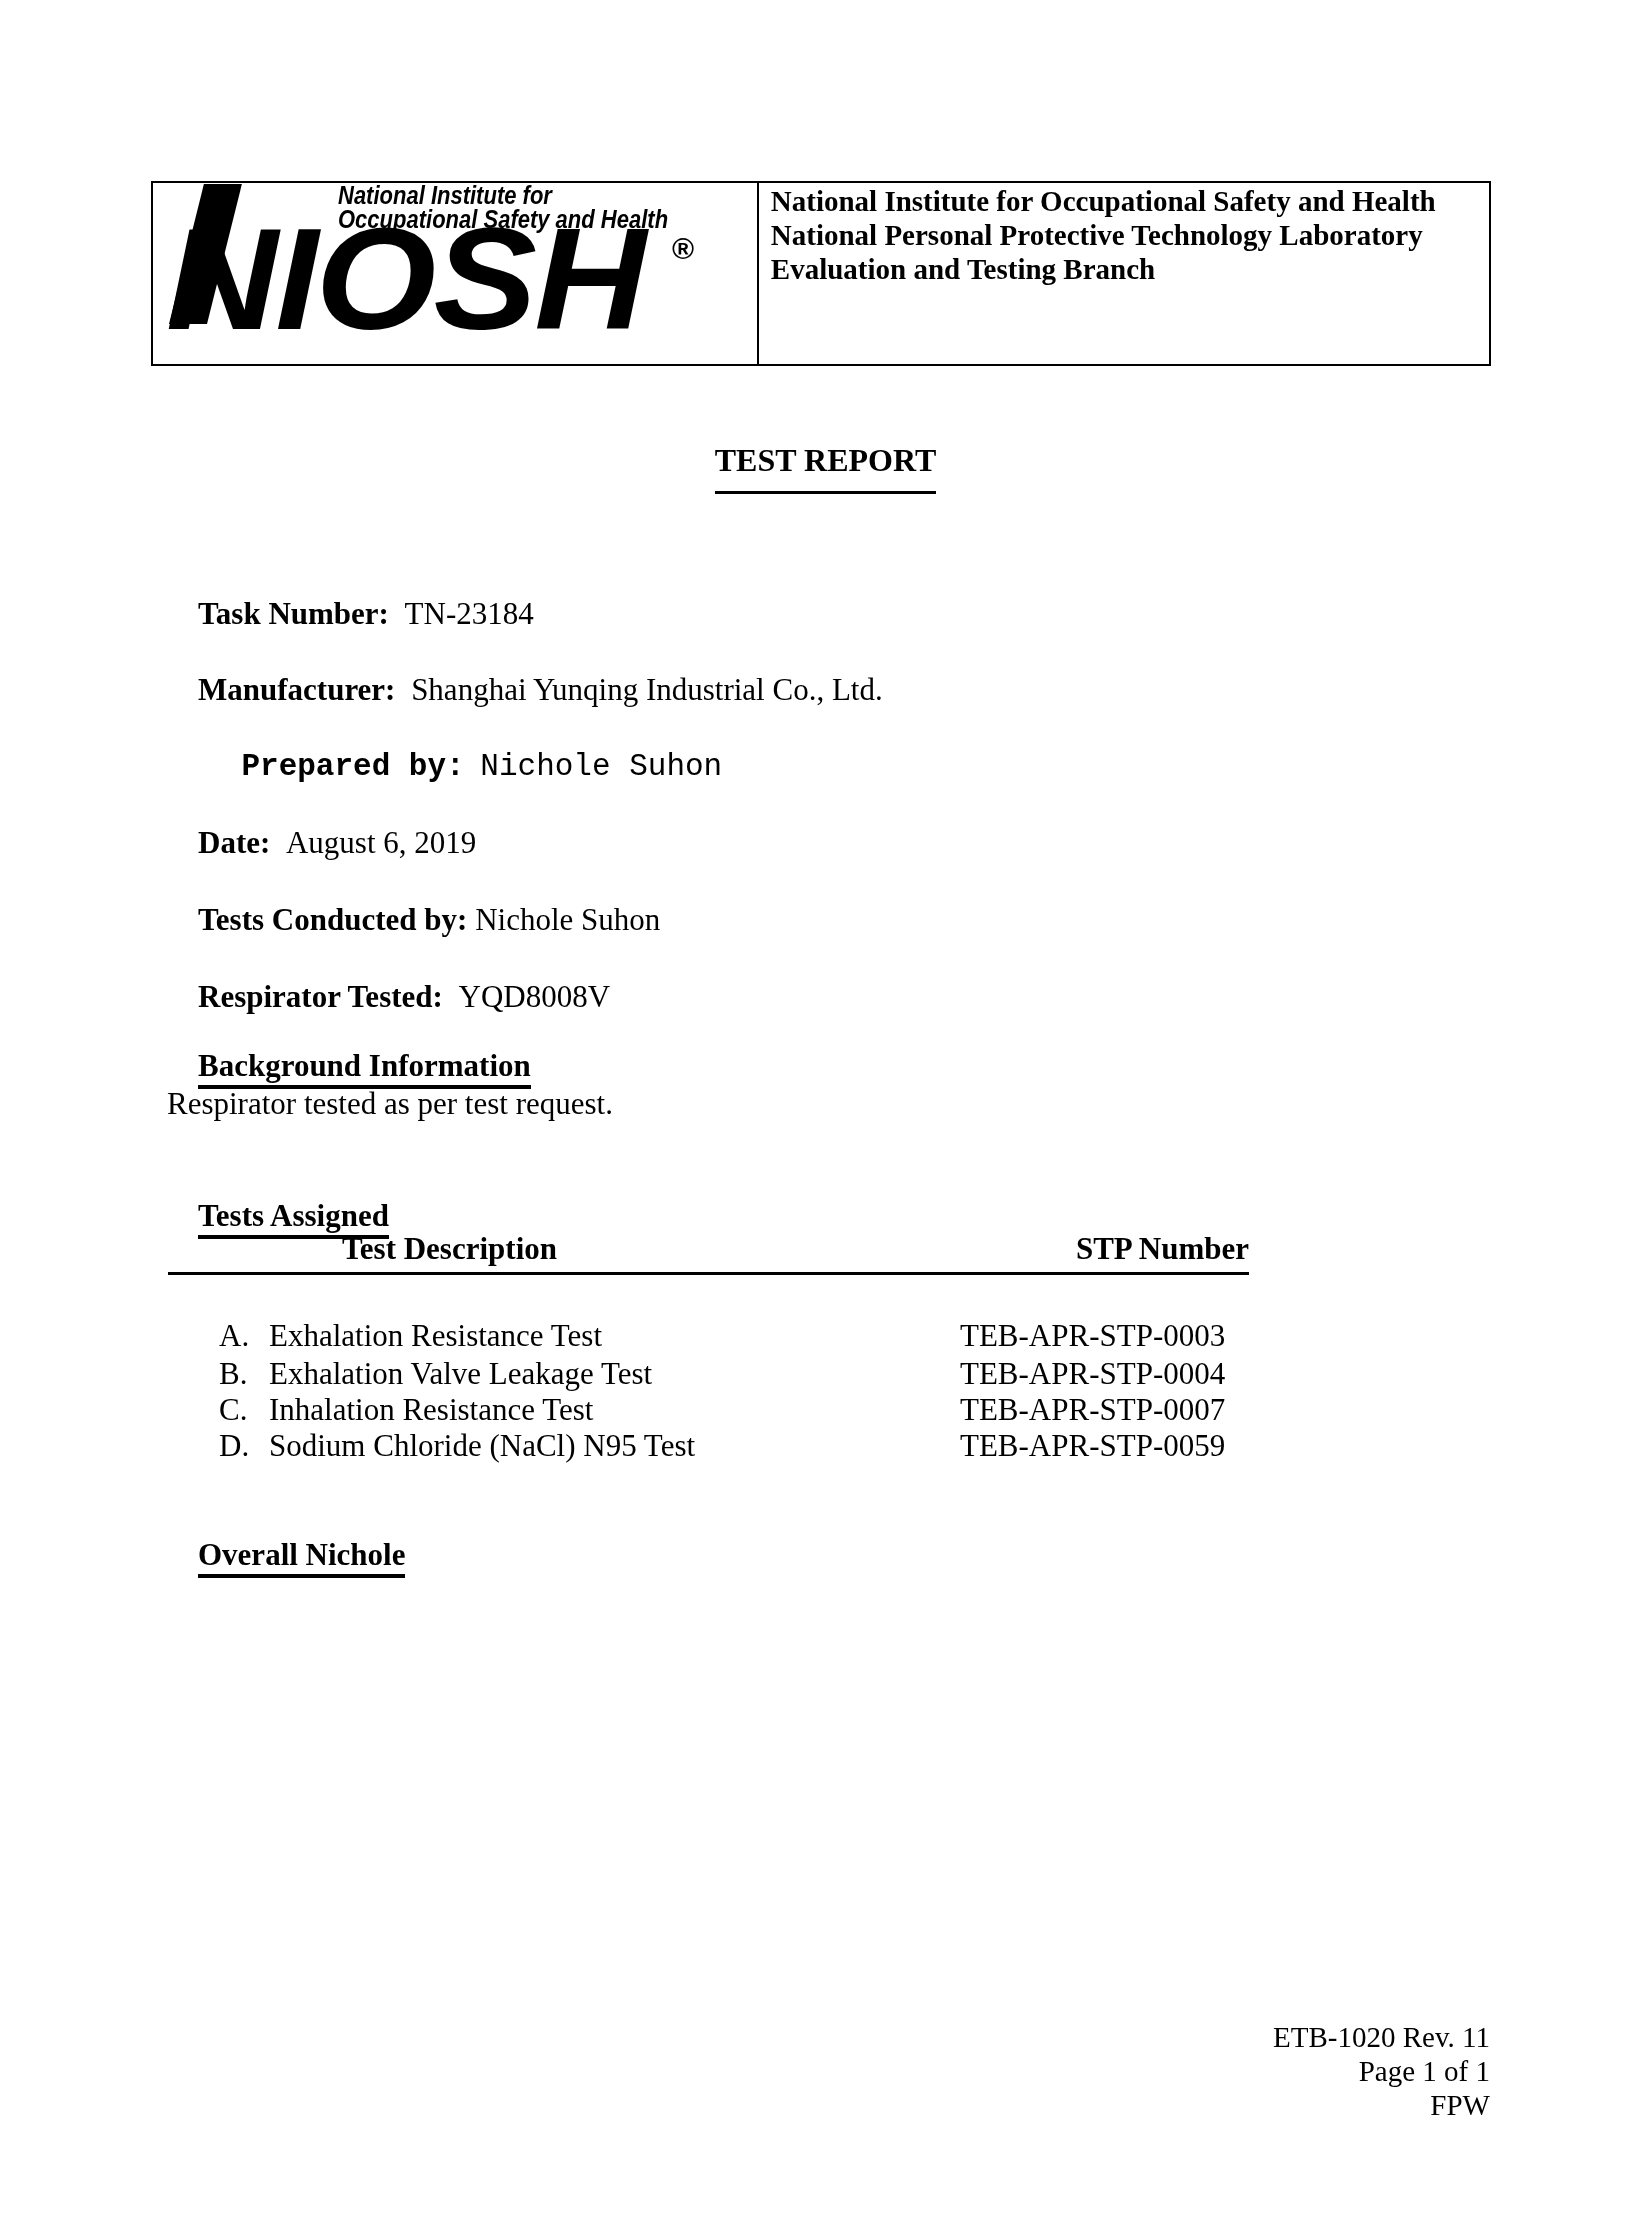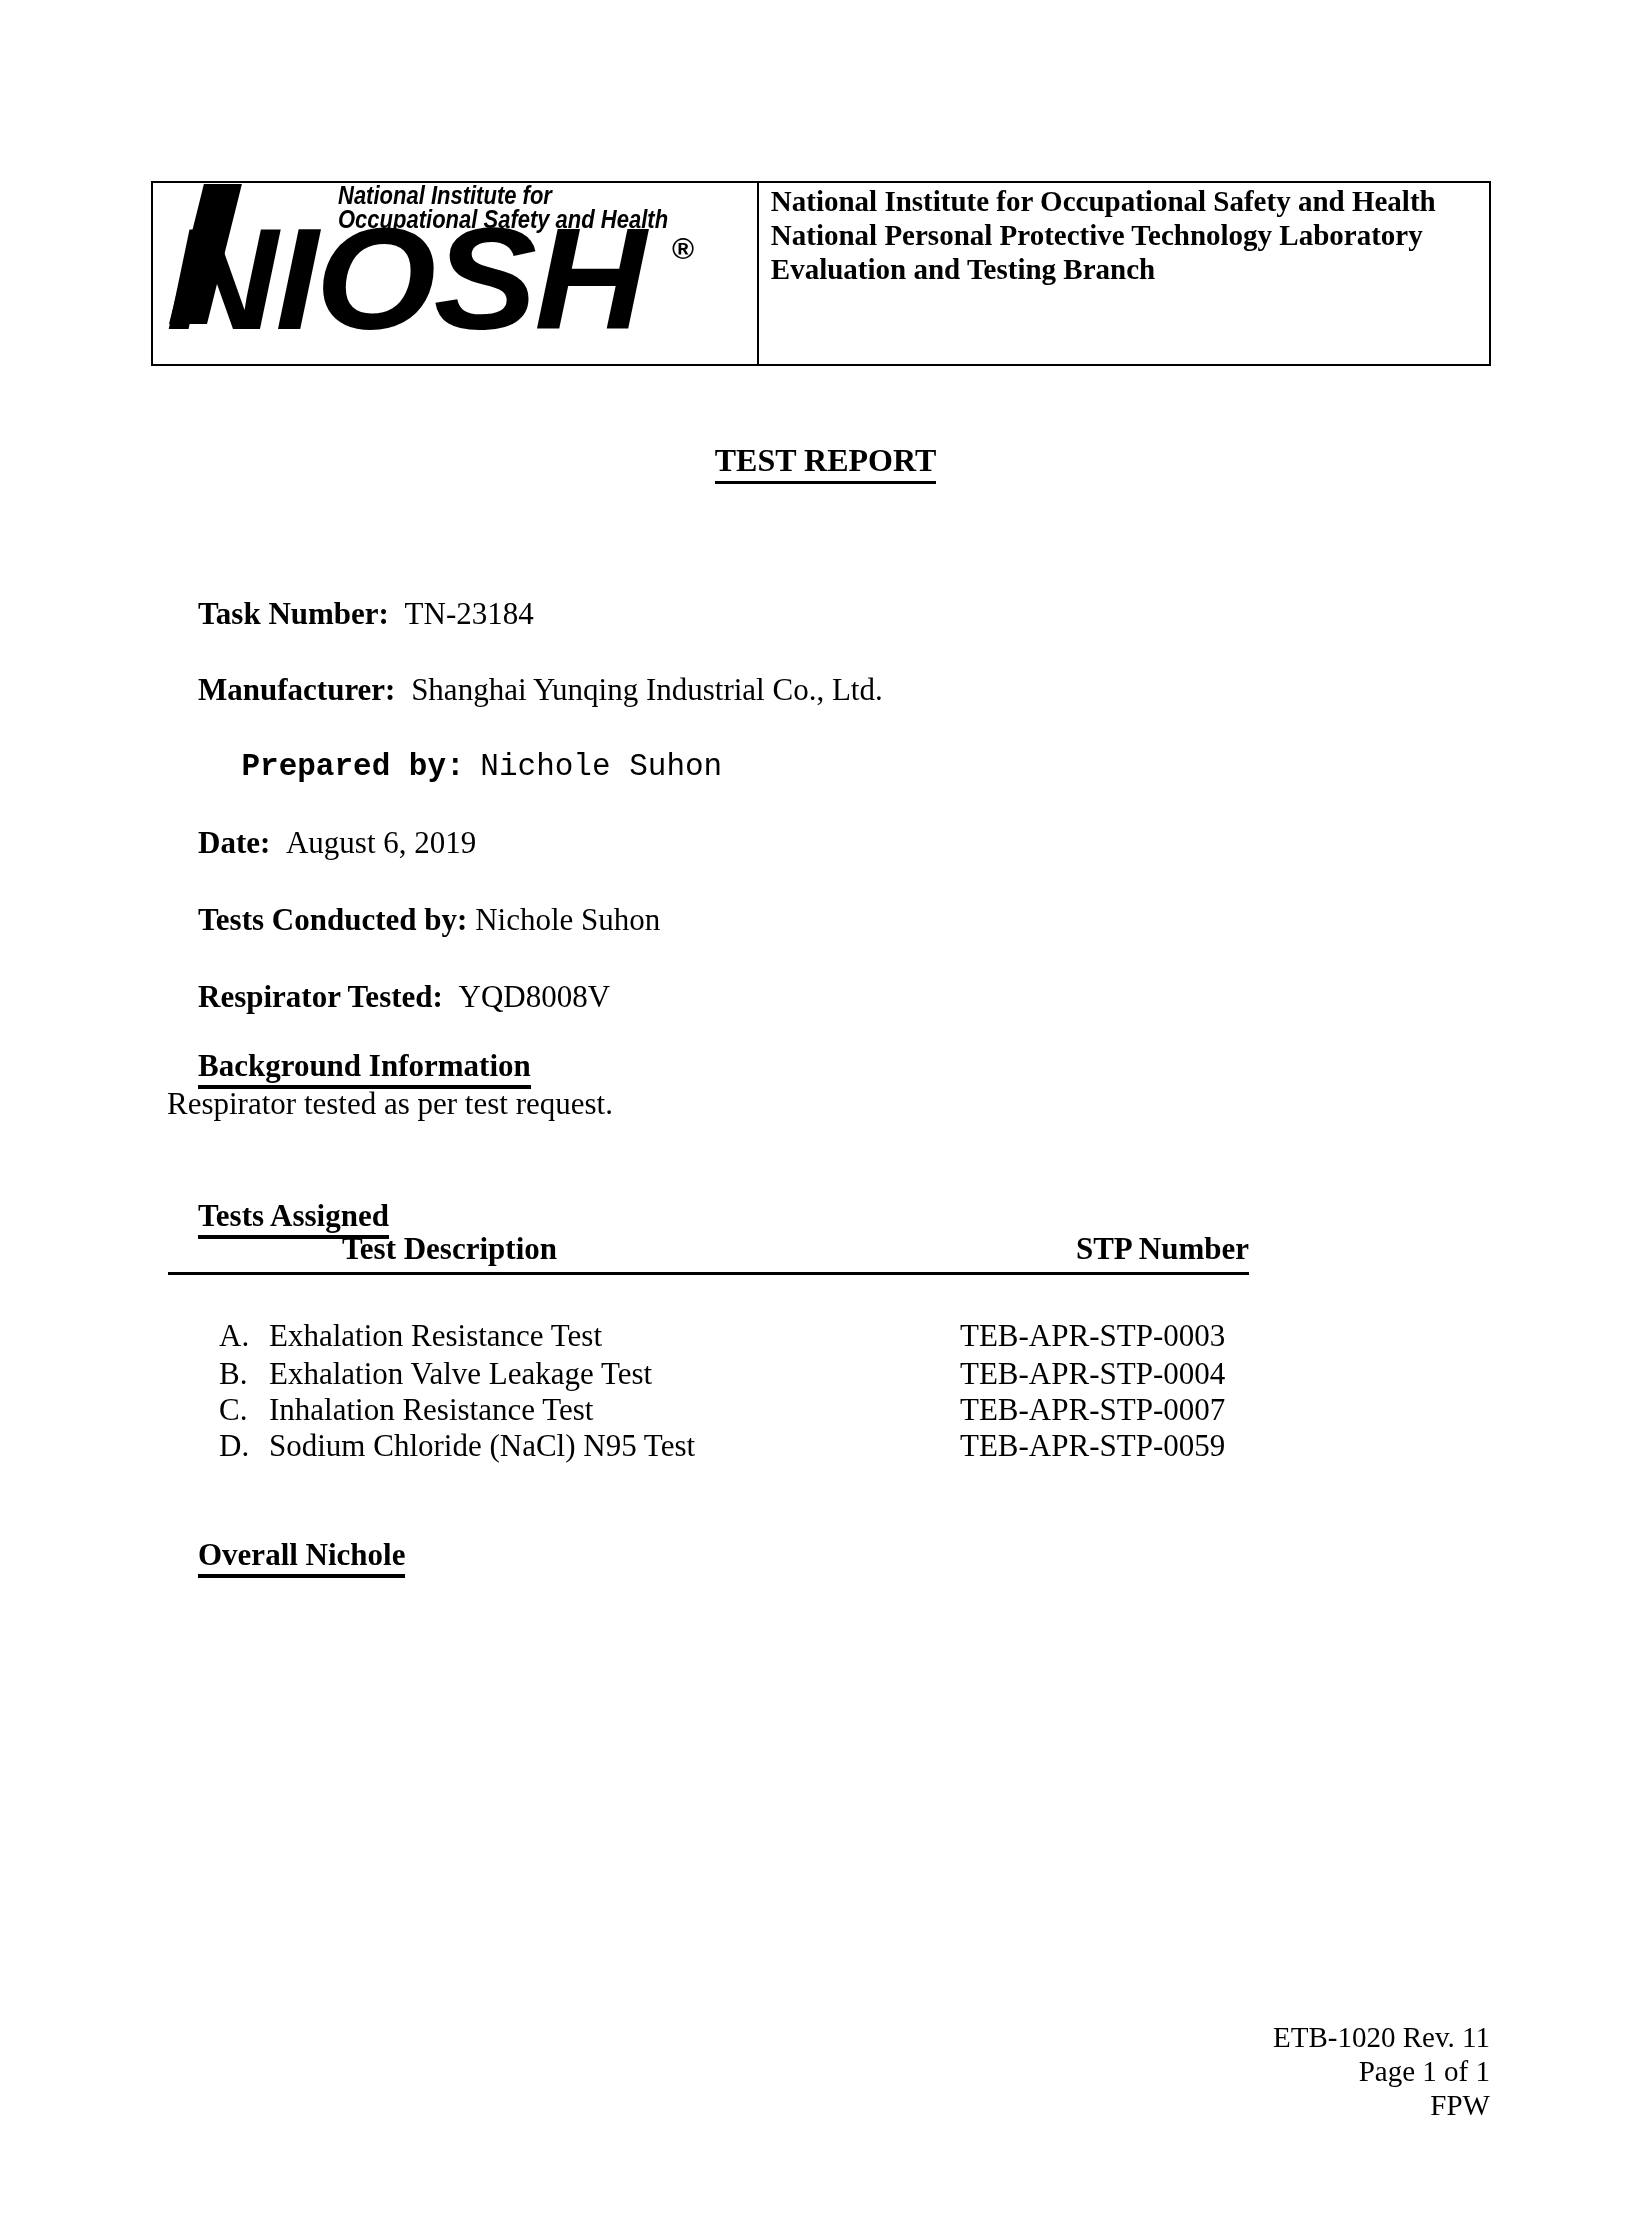--- a/index.html
+++ b/index.html
@@ -75,21 +75,21 @@
   .line { position:absolute; left:167px; font-size:31px; line-height:37px; white-space:pre; }
   .title-line {
     position:absolute; left:0; width:1651px;
     text-align:center;
     font-size:32px; line-height:37px;
     font-weight:bold;
   }
   .u {
     display:inline-block;
     border-bottom:3.9px solid #000;
-    padding-bottom:2px;
+    padding-bottom:12px;
   }
   .hu {
     display:inline-block;
     border-bottom:4.6px solid #000;
     padding-bottom:1.3px;
   }
   .label { font-weight:bold; }
   .gap2 { margin-left:15.7px; }
   .gap1 { margin-left:7.9px; }
   .heading { font-weight:bold; }

